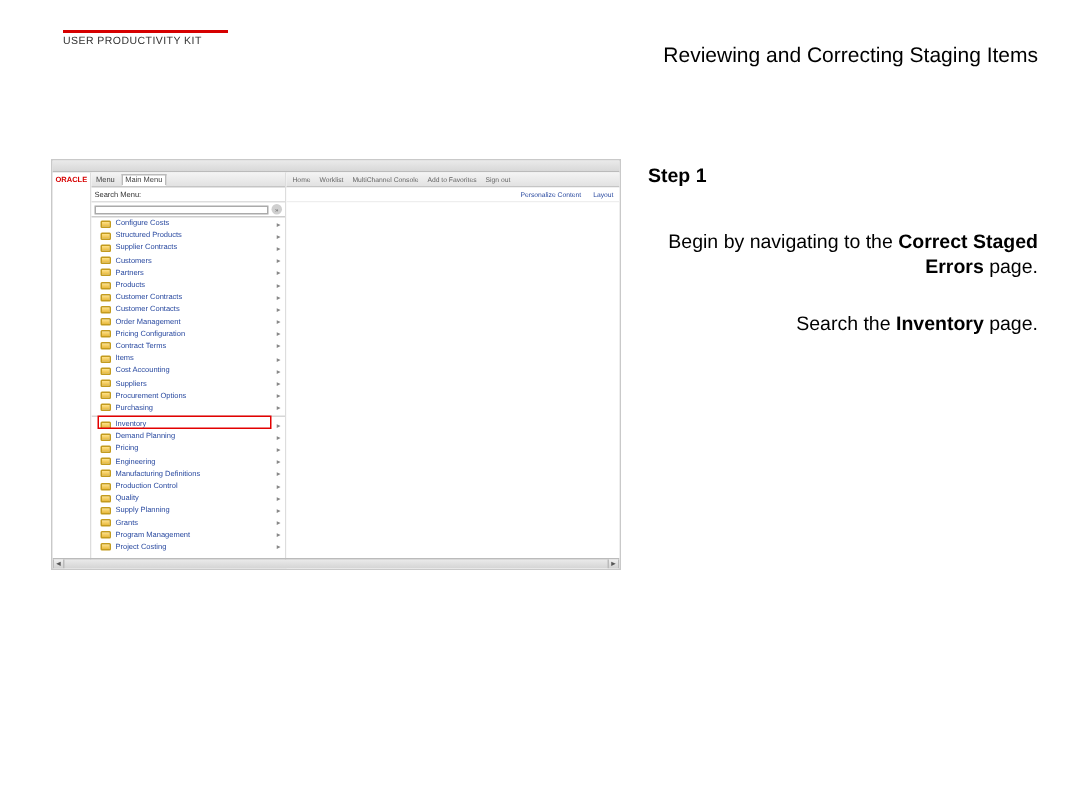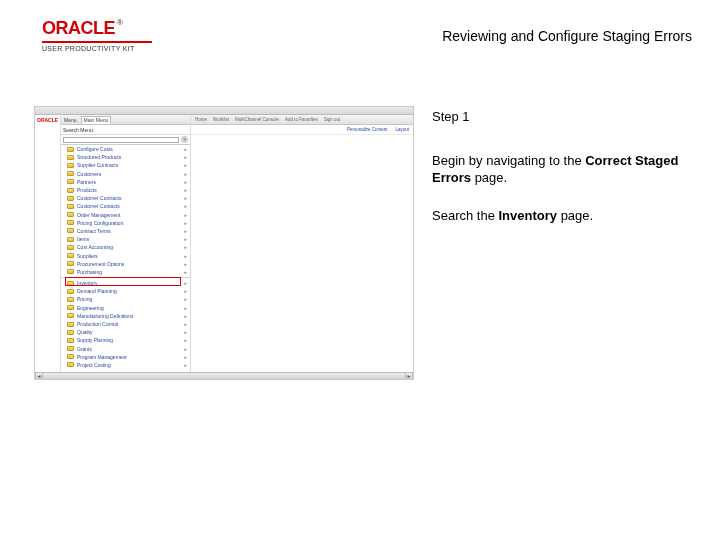--- a/index.html
+++ b/index.html
@@ -50,22 +50,22 @@
   }
   .instructions {
     position: absolute;
     left: 432px;
     top: 108px;
     width: 260px;
     font-size: 13px;
     color: #000;
     line-height: 1.35;
   }
-  .instructions .step { margin-bottom: 26px; }
-  .instructions p { margin-bottom: 20px; }
+  .instructions .step { margin-bottom: 26px; font-weight: bold; }
+  .instructions p { margin-bottom: 20px; text-align: right; }
   .instructions b { font-weight: bold; }
   .screenshot {
     position: absolute;
     left: 34px;
     top: 106px;
     width: 380px;
     height: 274px;
     border: 1px solid #c9c9c9;
     background: #f8f8f8;
     overflow: hidden;
@@ -222,28 +222,25 @@
     border-left: 1px solid #bbb;
     border-right: 1px solid #bbb;
     font-size: 5px; text-align: center; line-height: 6px; color: #555;
   }
   .ss-hscroll .track { flex: 1; }
 </style>
 </head>
 <body>
 
 <div class="logo">
-  <div>
-    <span class="logo-oracle">ORACLE</span><span class="logo-reg">®</span>
-  </div>
   <div class="logo-bar"></div>
   <div class="logo-sub">USER PRODUCTIVITY KIT</div>
 </div>
 
-<div class="top-title">Reviewing and Configure Staging Errors</div>
+<div class="top-title">Reviewing and Correcting Staging Items</div>
 
 <div class="instructions">
   <div class="step">Step 1</div>
   <p>
     <span>Begin by navigating to the </span><b>Correct Staged Errors</b><span> page.</span>
   </p>
   <p>
     <span>Search the </span><b>Inventory</b><span> page.</span>
   </p>
 </div>

